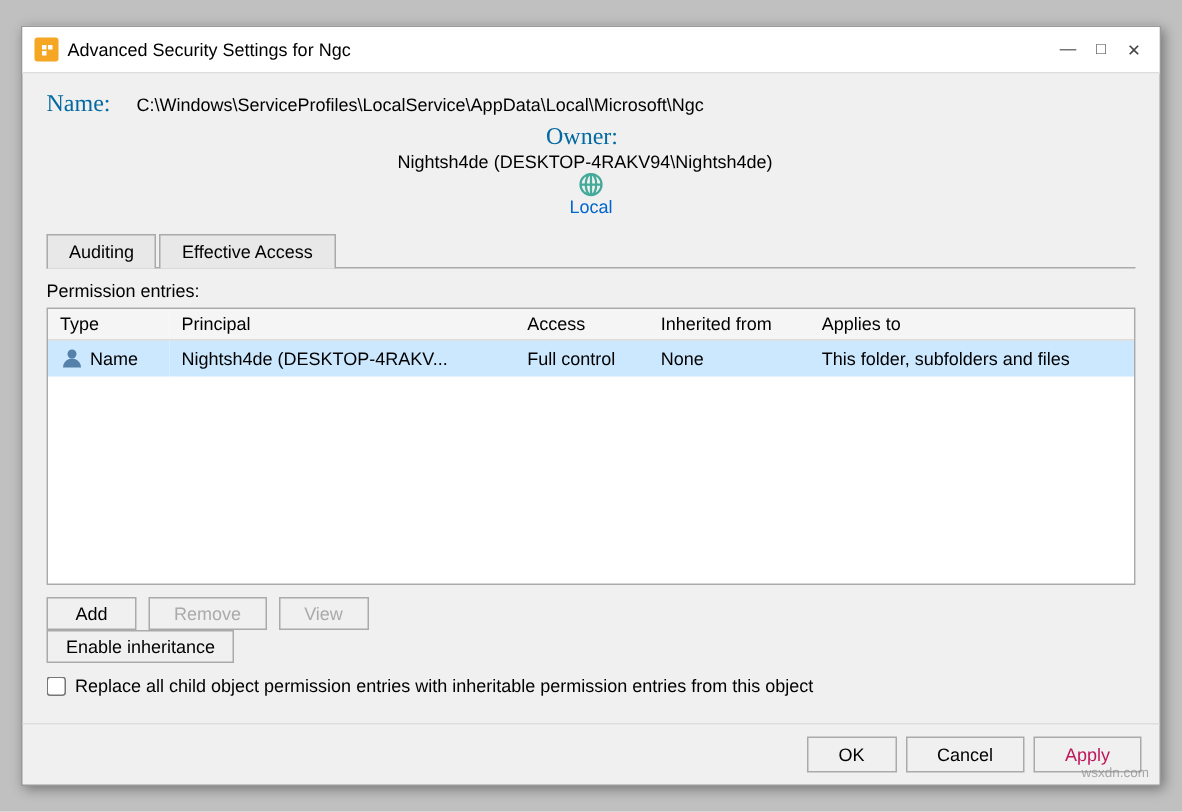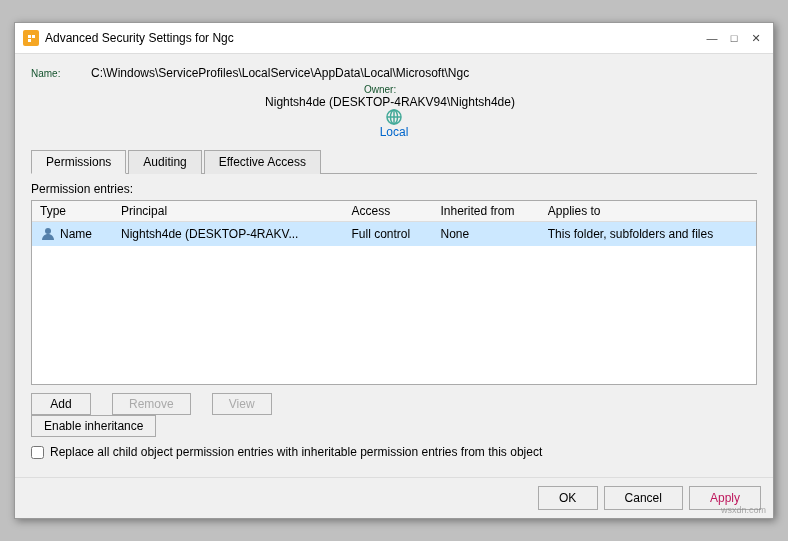--- a/index.html
+++ b/index.html
@@ -62,22 +62,23 @@
     .content {
       padding: 12px 16px;
     }
     .info-row {
       display: flex;
       align-items: center;
       margin-bottom: 4px;
     }
     .info-label {
       width: 60px;
-      color: #14532d;
-      font-size: 10px;
+      color: #0369a1;
+      font-size: 16px;
+      font-family: Liberation Serif, serif;
     }
     .info-value {
       font-size: 12px;
       color: #000;
     }
     .owner-row {
       display: flex;
       align-items: center;
       margin-bottom: 10px;
       flex-direction: column;
@@ -162,21 +163,21 @@
       display: inline-block;
       vertical-align: middle;
       margin-right: 4px;
     }
     .type-cell {
       display: flex;
       align-items: center;
     }
     .btn-row {
       display: flex;
-      gap: 21px;
+      gap: 8px;
       margin-top: 8px;
     }
     .btn {
       padding: 3px 16px;
       border: 1px solid #aaa;
       background: #f0f0f0;
       cursor: pointer;
       font-size: 12px;
       min-width: 60px;
     }
@@ -258,21 +259,20 @@
         <svg class="change-icon" viewBox="0 0 16 16">
           <circle cx="8" cy="8" r="7" fill="none" stroke="#4a9" stroke-width="1.5"></circle>
           <ellipse cx="8" cy="8" rx="3.5" ry="7" fill="none" stroke="#4a9" stroke-width="1.5"></ellipse>
           <line x1="1" y1="8" x2="15" y2="8" stroke="#4a9" stroke-width="1.5"></line>
           <line x1="8" y1="1" x2="8" y2="15" stroke="#4a9" stroke-width="1.5"></line>
         </svg>
         <a class="change-link">Local</a>
       </div>
 
       <div class="tabs">
-        <div class="tab active">Permissions</div>
         <div class="tab">Auditing</div>
         <div class="tab">Effective Access</div>
       </div>
 
 
       <p class="section-label">Permission entries:</p>
 
       <div class="permission-table-container">
         <table>
           <thead>

